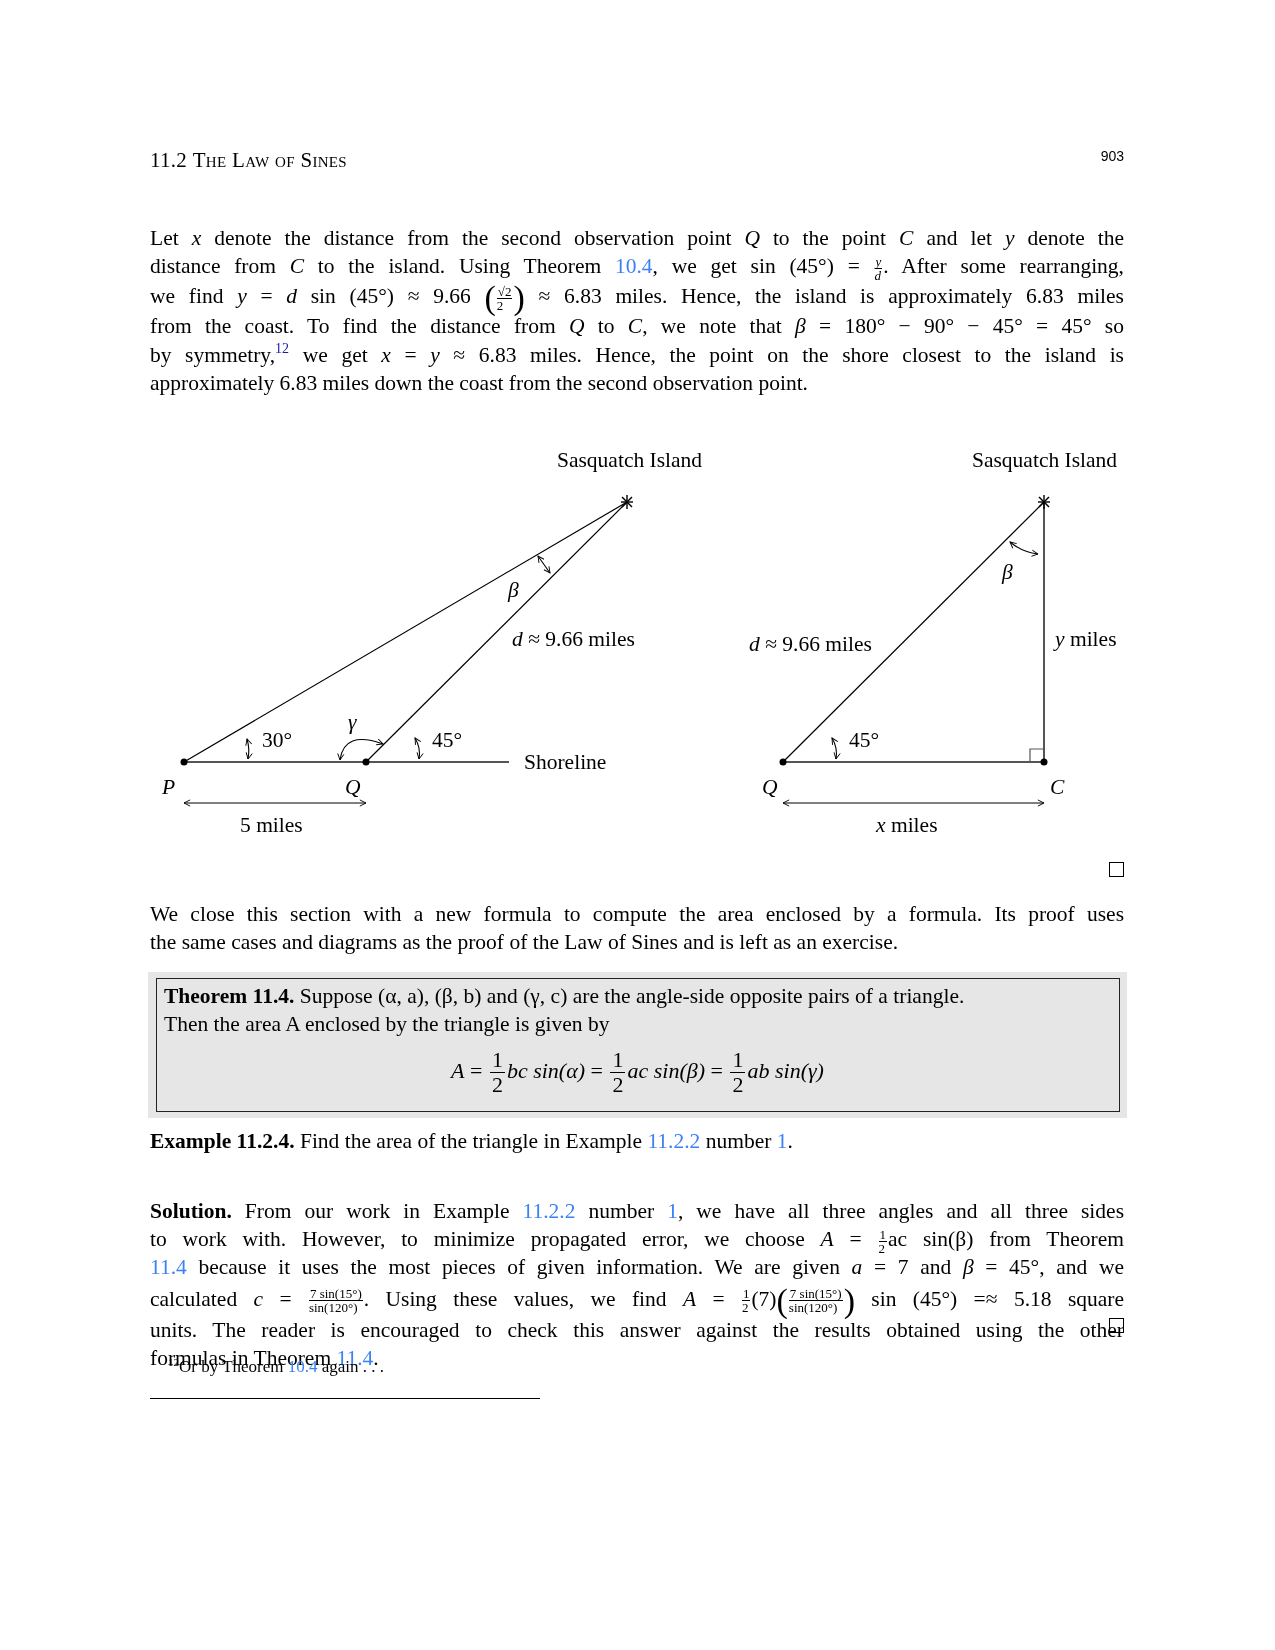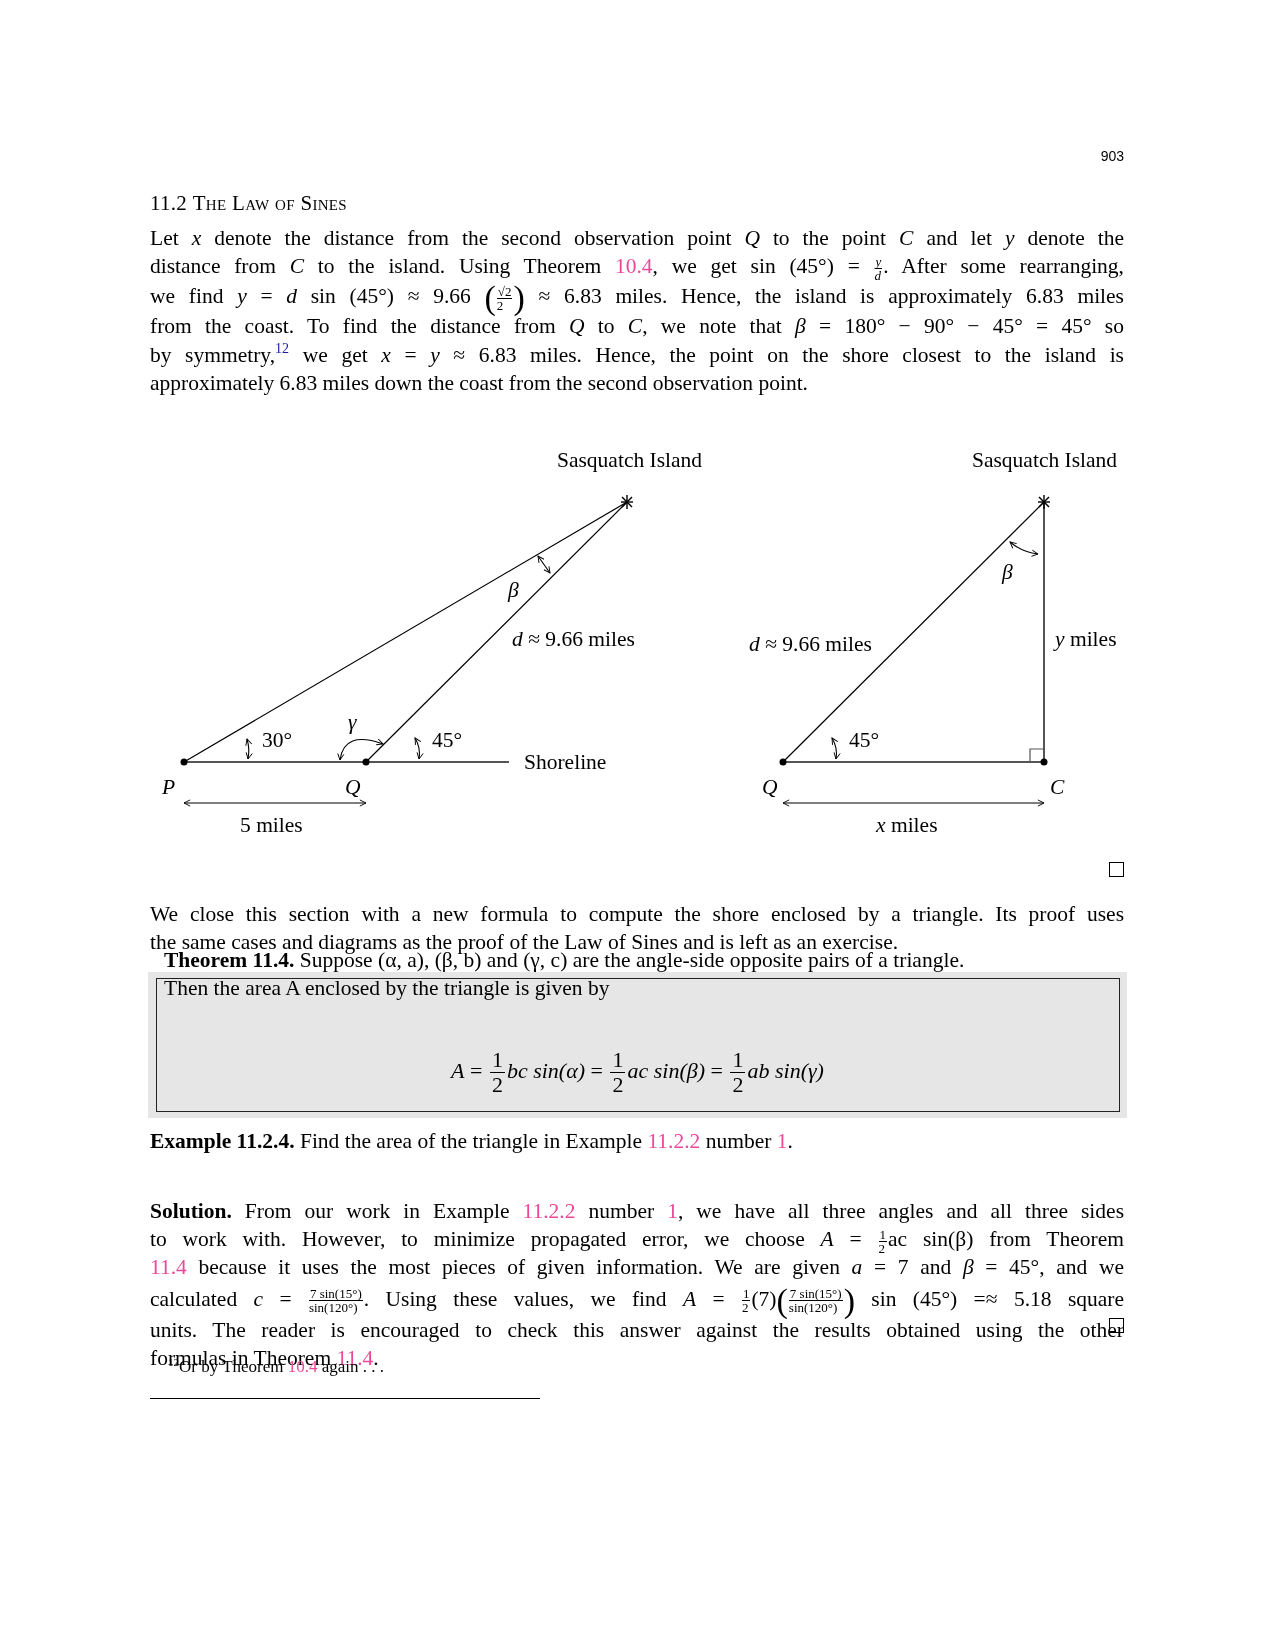--- a/index.html
+++ b/index.html
@@ -1,41 +1,41 @@
 <!DOCTYPE html>
 <html><head>
 <meta charset="utf-8">
 <style>
   html, body { margin: 0; padding: 0; background: #ffffff; }
   body { width: 1275px; height: 1650px; position: relative; overflow: hidden;
          font-family: "DejaVu Serif", "Liberation Serif", serif; color: #000; }
   .page { position: absolute; left: 0; top: 0; width: 1275px; height: 1650px; }
   .abs { position: absolute; }
-  .header-left { left: 150px; top: 148px; font-size: 21px; font-family: "Liberation Serif", serif; letter-spacing: 0.3px; margin-top: 43px; }
+  .header-left { left: 150px; top: 148px; font-size: 21px; font-family: "Liberation Serif", serif; letter-spacing: 0.3px; }
   .header-left .sc { font-variant: small-caps; }
   .header-right { right: 151px; top: 148px; font-size: 14px; font-family: Liberation Sans, sans-serif; }
   .para { left: 150px; width: 974px; font-family: "Liberation Serif", serif; font-size: 21.5px; line-height: 28.2px; text-align: justify; }
   .line { display: block; white-space: nowrap; text-align: justify; text-align-last: justify; height: 28.2px; }
   .line.last { text-align-last: left; }
   .m { font-style: italic; }
-  .link { color: #ec4899; }
+  .link { color: #3b82f6; }
   .frac { display: inline-block; vertical-align: middle; text-align: center; font-size: 13px; line-height: 13px; margin: 0 1px; }
   .frac > span { display: block; }
   .frac .num { border-bottom: 1px solid #000; padding: 0 1px; }
   .bigfrac { display: inline-block; vertical-align: middle; text-align: center; font-size: 22px; line-height: 24px; margin: 0 2px; }
   .bigfrac > span { display: block; }
   .bigfrac .num { border-bottom: 1.2px solid #000; padding: 0 2px; }
   .paren-big { font-size: 34px; vertical-align: middle; line-height: 10px; font-weight: 200; }
   sup.fn { color: #1a1aa6; font-size: 14px; vertical-align: 9px; line-height: 0; }
   .qed { width: 15px; height: 15px; border: 1.3px solid #000; box-sizing: border-box; }
   .diagram { left: 0; top: 420px; width: 1275px; height: 430px; }
   .dlabel { font-family: "Liberation Serif", serif; font-size: 21.5px; position: absolute; white-space: nowrap; }
   .theorem-outer { left: 148px; top: 972px; width: 979px; height: 146px; background: #e6e6e6; }
   .theorem-inner { left: 156px; top: 978px; width: 964px; height: 134px; border: 1.3px solid #222; box-sizing: border-box; }
-  .theorem-text { left: 164px; top: 946px; width: 950px; font-family: "Liberation Serif", serif; font-size: 21.5px; line-height: 28px; }
+  .theorem-text { left: 164px; top: 982px; width: 950px; font-family: "Liberation Serif", serif; font-size: 21.5px; line-height: 28px; }
   .formula { left: 0; width: 1275px; top: 1048px; text-align: center; font-family: "Liberation Serif", serif; font-size: 22px; }
   b { font-weight: bold; }
   .footrule { left: 150px; top: 1398px; width: 390px; height: 0; border-top: 1.2px solid #000; }
   .footnote { left: 168px; top: 1357px; font-family: "Liberation Serif", serif; font-size: 17px; }
   .footnote sup { font-size: 11px; vertical-align: 6px; line-height: 0; }
 </style>
 </head>
 <body>
 
 <div class="page">
@@ -116,21 +116,21 @@
   <div class="dlabel" style="left:749px; top:632px;"><span class="m">d</span> <span>≈ 9.66 miles</span></div>
   <div class="dlabel" style="left:1055px; top:627px;text-align:right;"><span class="m">y</span><span> miles</span></div>
   <div class="dlabel" style="left:849px; top:728px;">45°</div>
   <div class="dlabel m" style="left:762px; top:775px;">Q</div>
   <div class="dlabel m" style="left:1050px; top:775px;">C</div>
   <div class="dlabel" style="left:876px; top:813px;"><span class="m">x</span><span> miles</span></div>
 
   <div class="abs qed" style="left:1109px; top:862px;"></div>
 
   <div class="abs para" style="top:900px;">
-    <span class="line">We close this section with a new formula to compute the shore enclosed by a triangle. Its proof uses</span>
+    <span class="line">We close this section with a new formula to compute the area enclosed by a formula. Its proof uses</span>
     <span class="line last">the same cases and diagrams as the proof of the Law of Sines and is left as an exercise.</span>
   </div>
 
   <div class="abs theorem-outer"></div>
   <div class="abs theorem-inner"></div>
   <div class="abs theorem-text">
     <div><b>Theorem 11.4.</b><span> Suppose (α, a), (β, b) and (γ, c) are the angle-side opposite pairs of a triangle.</span></div>
     <div>Then the area A enclosed by the triangle is given by</div>
   </div>
   <div class="abs formula">

